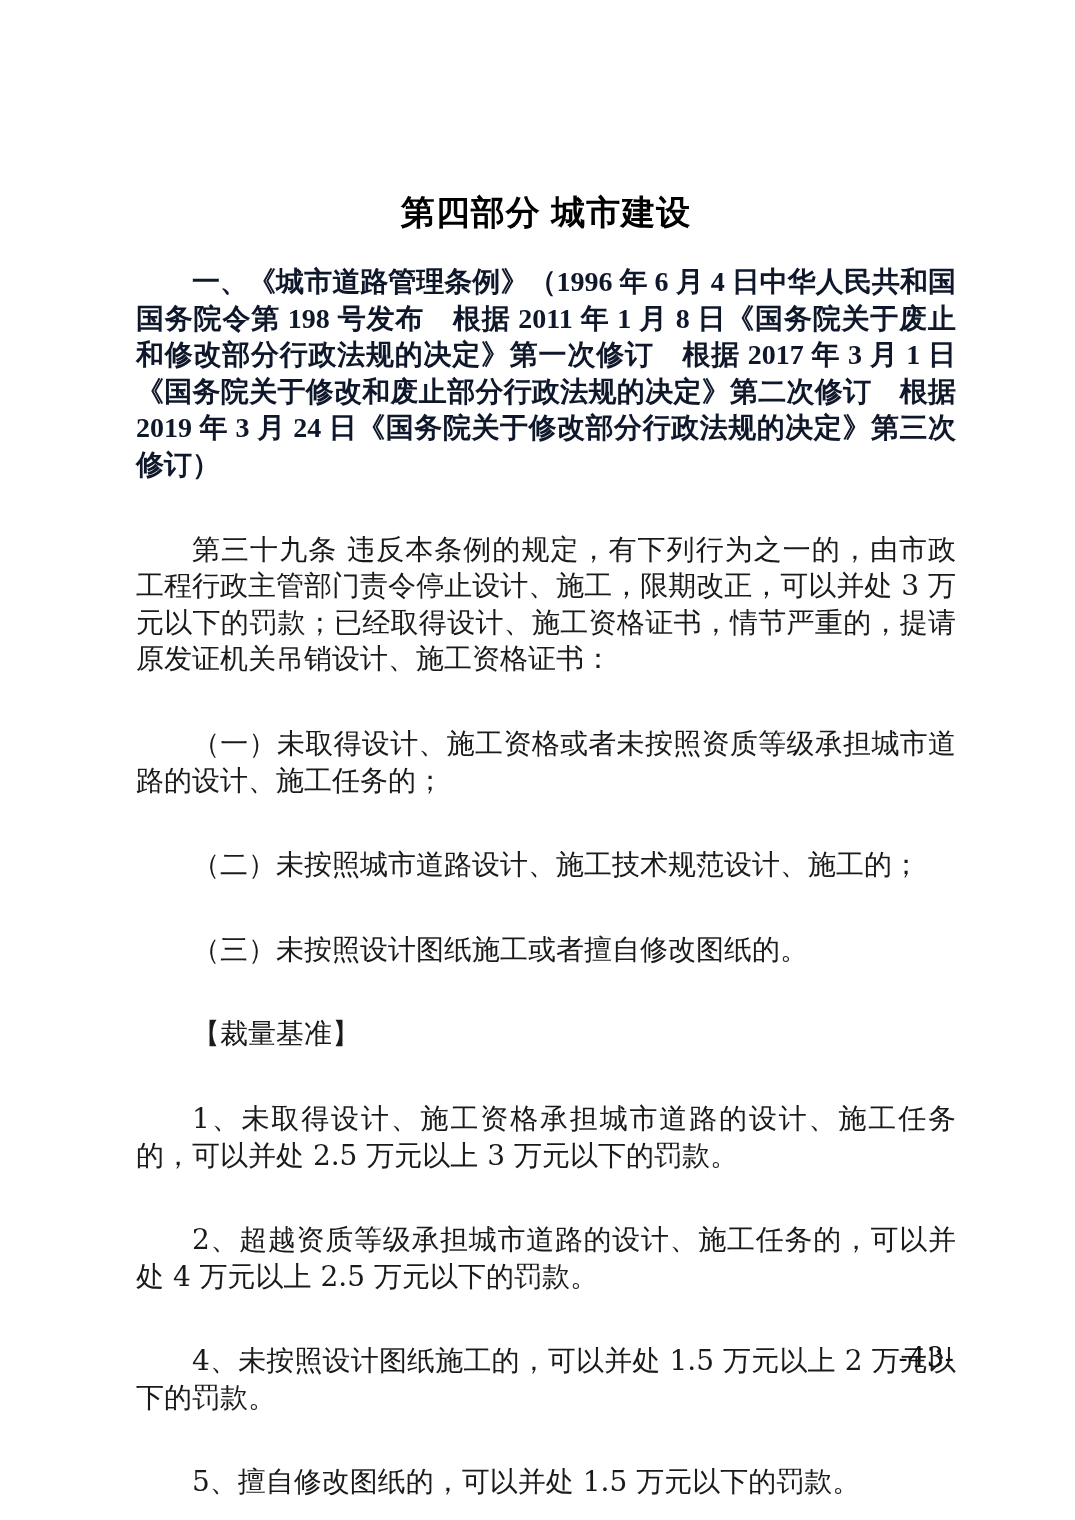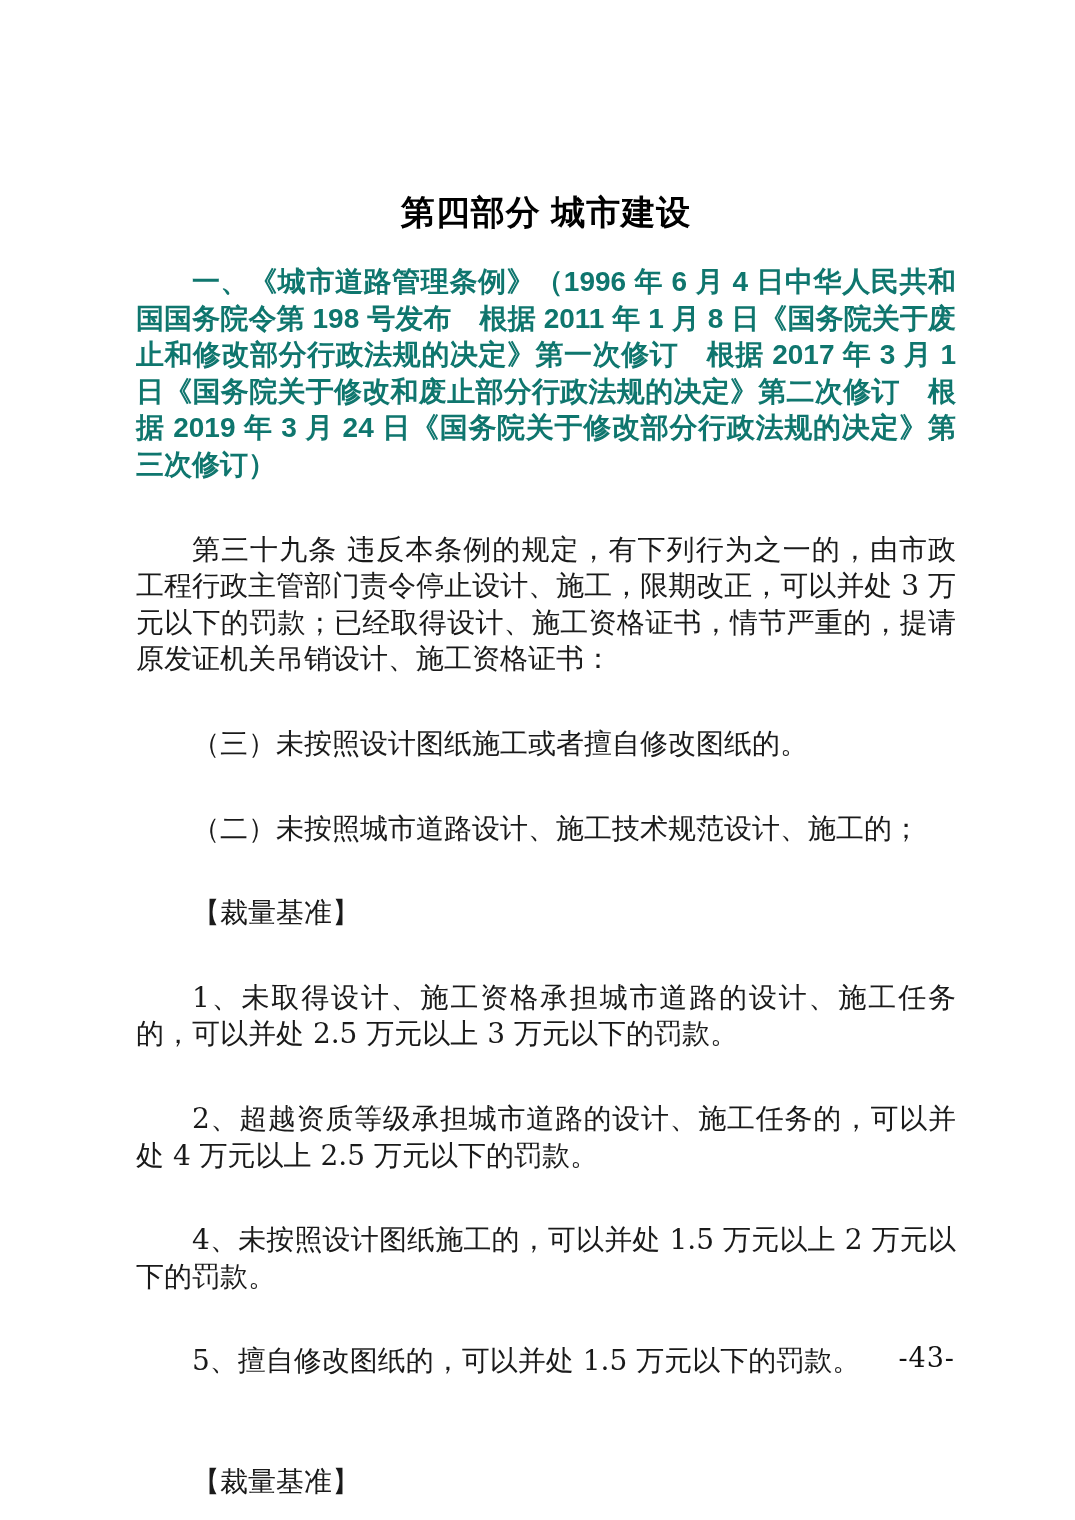--- a/index.html
+++ b/index.html
@@ -24,23 +24,23 @@
     letter-spacing: 1px;
   }
   .para {
     font-size: 28px;
     line-height: 36.6px;
     text-align: justify;
     text-indent: 2em;
     word-break: break-all;
   }
   .para.hei {
-    font-family: Liberation Sans, sans-serif;
+    font-family: Liberation Serif, serif;
     font-weight: 600;
-    color: #0f766e;
+    color: #0f172a;
   }
   .para.kai {
     font-family: "DejaVu Serif", "Liberation Serif", serif;
     color: #1a1a1a;
     margin-top: 48px;
   }
   .para.spacer {
     height: 36.6px;
     text-indent: 0;
   }
@@ -56,22 +56,23 @@
 </style>
 </head>
 <body>
 
 <div class="page">
   <h1 class="doc-title">第四部分 城市建设</h1>
 
   <div>
       <p class="para hei">一、《城市道路管理条例》（1996 年 6 月 4 日中华人民共和国国务院令第 198 号发布　根据 2011 年 1 月 8 日《国务院关于废止和修改部分行政法规的决定》第一次修订　根据 2017 年 3 月 1 日《国务院关于修改和废止部分行政法规的决定》第二次修订　根据 2019 年 3 月 24 日《国务院关于修改部分行政法规的决定》第三次修订）</p>
       <p class="para kai">第三十九条 违反本条例的规定，有下列行为之一的，由市政工程行政主管部门责令停止设计、施工，限期改正，可以并处 3 万元以下的罚款；已经取得设计、施工资格证书，情节严重的，提请原发证机关吊销设计、施工资格证书：</p>
+      <p class="para kai">（一）未取得设计、施工资格或者未按照资质等级承担城市道路的设计、施工任务的；</p>
+      <p class="para kai">（二）未按照城市道路设计、施工技术规范设计、施工的；</p>
       <p class="para kai">（三）未按照设计图纸施工或者擅自修改图纸的。</p>
-      <p class="para kai">（二）未按照城市道路设计、施工技术规范设计、施工的；</p>
       <p class="para kai">【裁量基准】</p>
       <p class="para kai">1、未取得设计、施工资格承担城市道路的设计、施工任务的，可以并处 2.5 万元以上 3 万元以下的罚款。</p>
       <p class="para kai">2、超越资质等级承担城市道路的设计、施工任务的，可以并处 4 万元以上 2.5 万元以下的罚款。</p>
       <p class="para kai">4、未按照设计图纸施工的，可以并处 1.5 万元以上 2 万元以下的罚款。</p>
       <p class="para kai">5、擅自修改图纸的，可以并处 1.5 万元以下的罚款。</p>
       <p class="para spacer"></p>
       <p class="para kai">【裁量基准】</p>
     </div>
 
   <div class="page-number">-43-</div>

